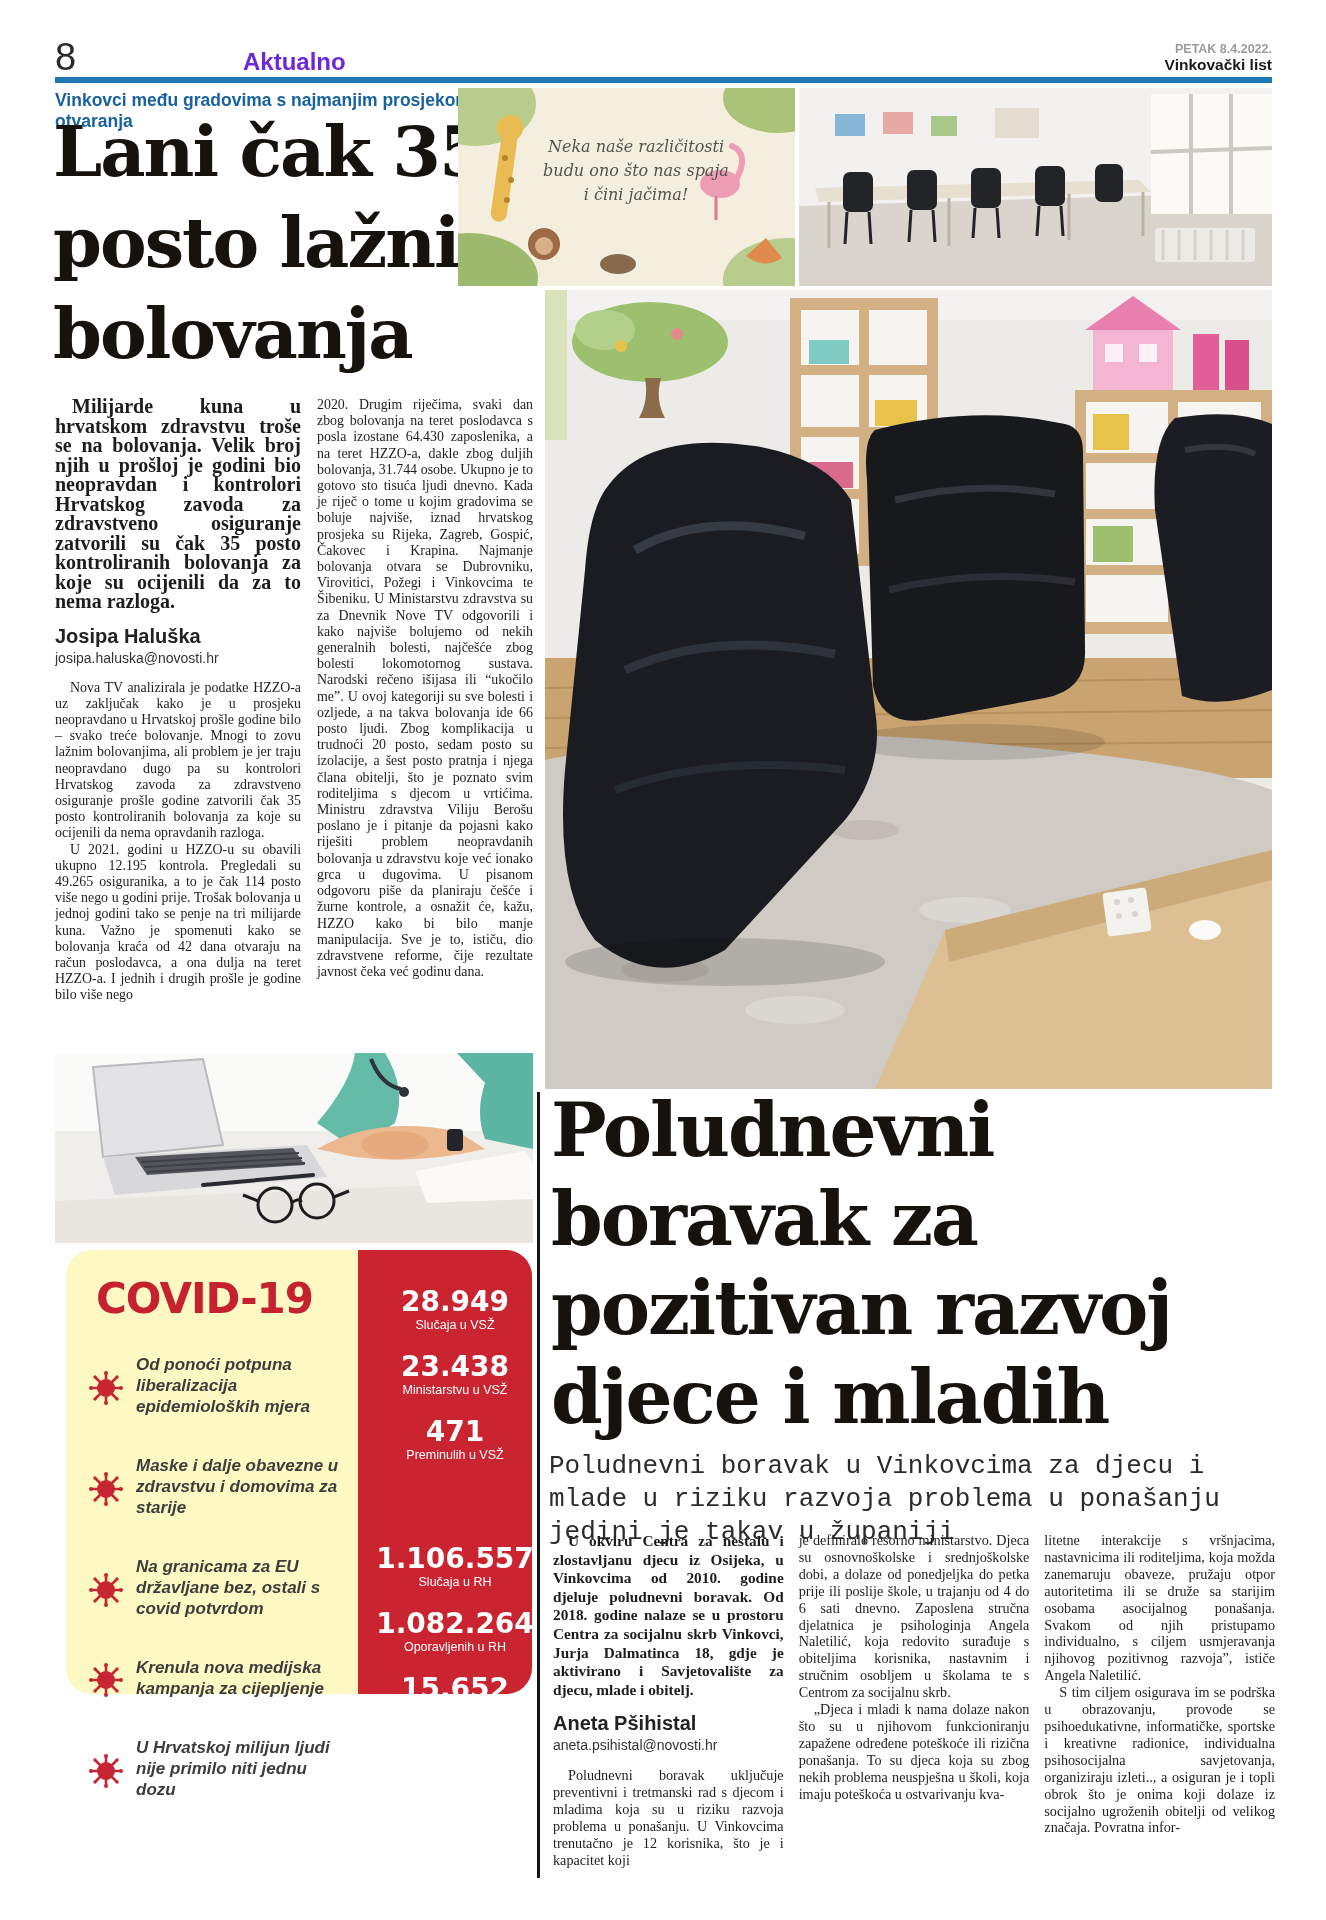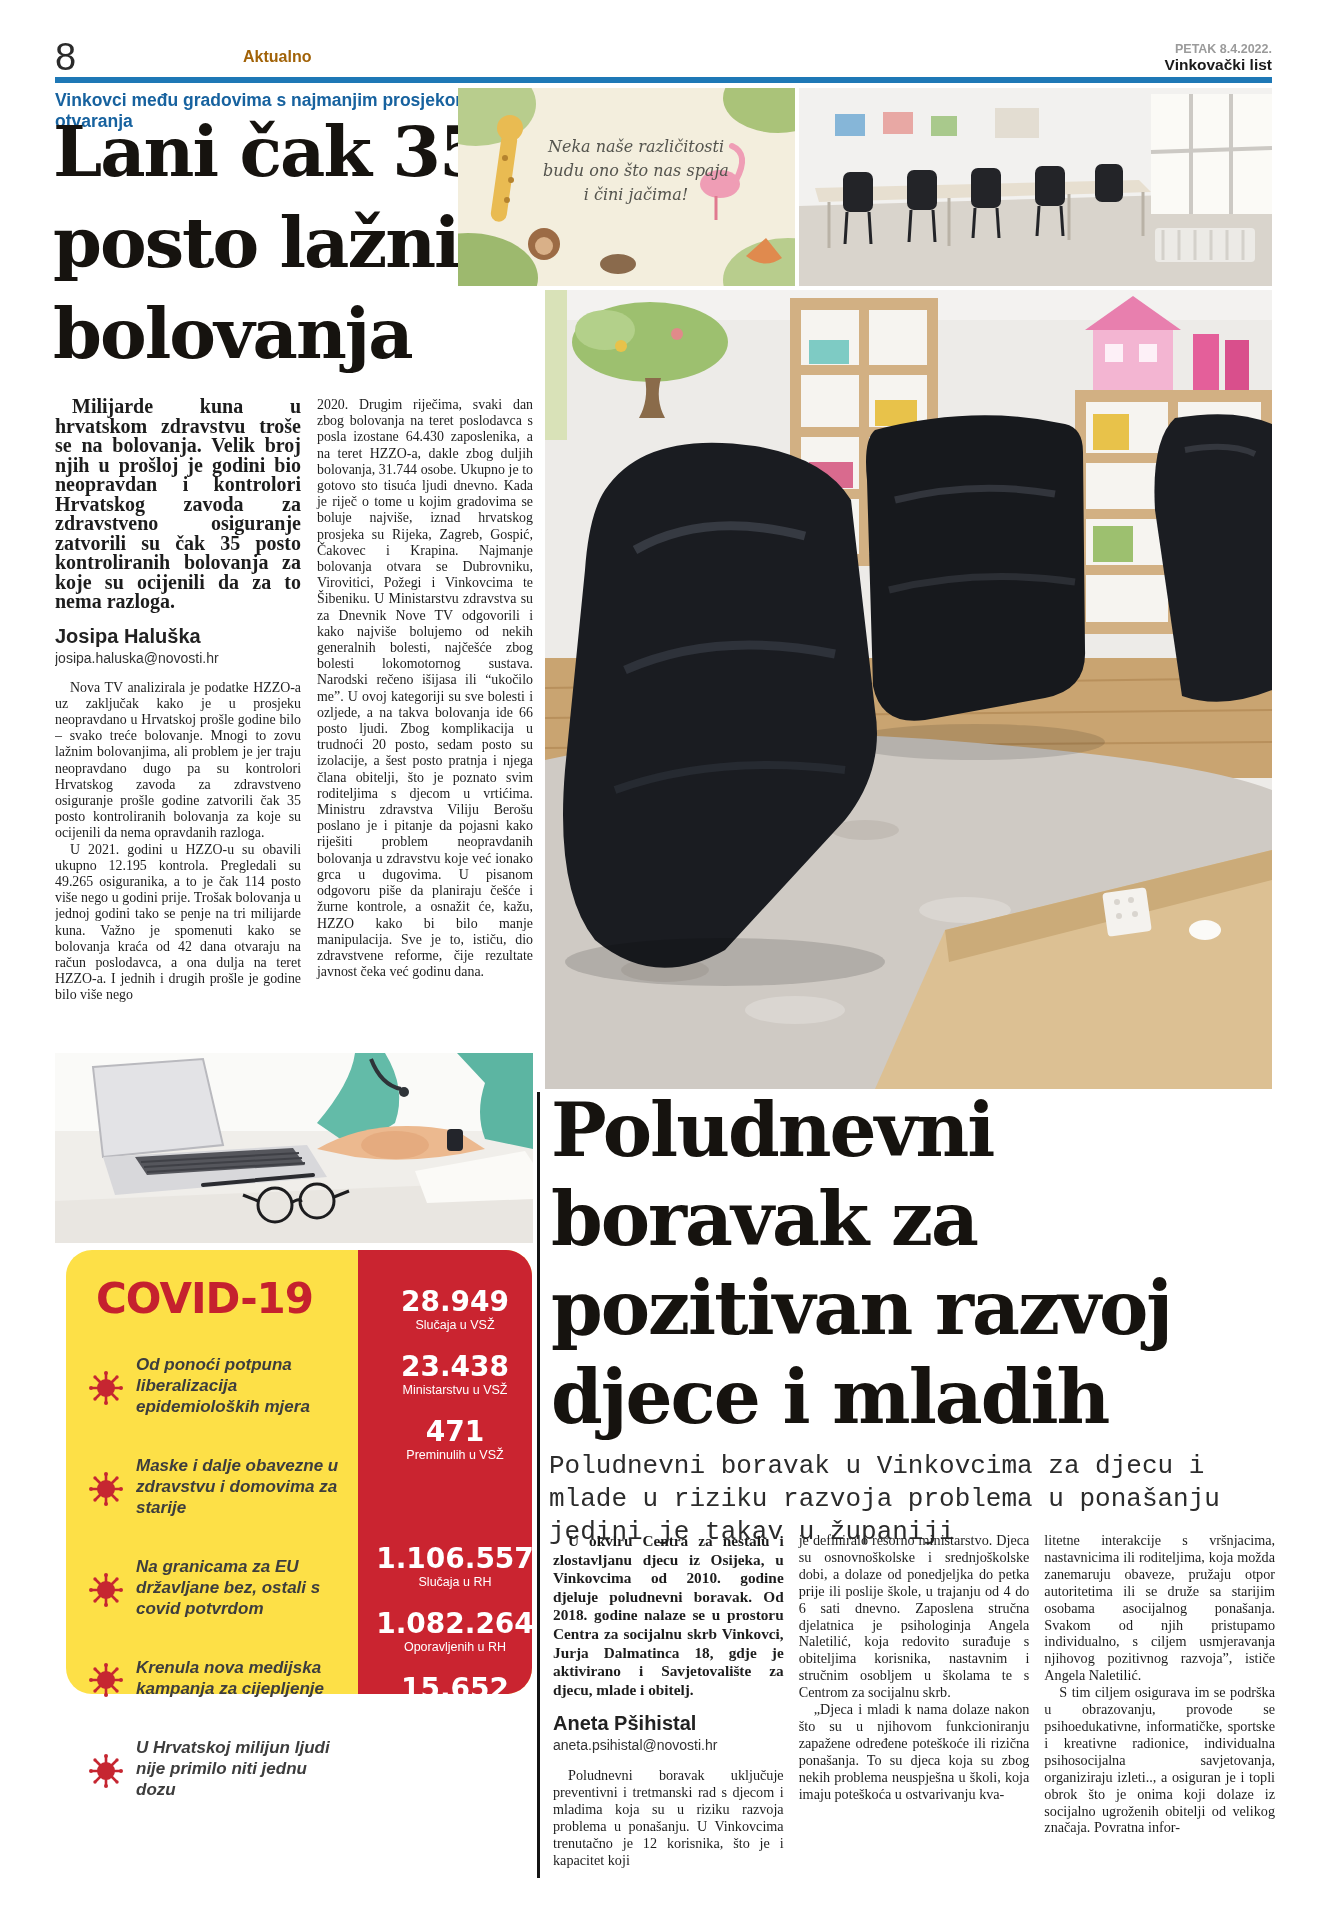--- a/index.html
+++ b/index.html
@@ -4,21 +4,21 @@
 <style>
   html,body{margin:0;padding:0;}
   body{width:1326px;height:1920px;position:relative;background:#ffffff;
        font-family:"Liberation Serif",serif;color:#1d1d1d;overflow:hidden;}
   .abs{position:absolute;}
   .sans{font-family:"Liberation Sans",sans-serif;}
   .num{font-family:"DejaVu Sans",sans-serif;}
 
   
   .page-num{left:55px;top:36px;font-size:38px;color:#2a2a2a;font-family:"Liberation Sans",sans-serif;font-weight:400;}
-  .section-title{left:243px;top:48px;font-size:16px;font-weight:bold;color:#a16207;}
+  .section-title{left:243px;top:48px;font-size:24px;font-weight:bold;color:#6d28d9;}
   .header-right{right:54px;top:42px;text-align:right;line-height:1.15;}
   .header-date{font-size:12.5px;color:#9b9b9b;font-weight:bold;}
   .header-pub{font-size:15.5px;color:#1a1a1a;font-weight:bold;}
   .blue-rule{left:55px;top:77px;width:1217px;height:6px;background:#1e78b6;}
 
   
   .kicker{left:55px;top:90px;width:460px;font-size:17.5px;font-weight:bold;color:#17629f;}
   .headline1{left:53px;top:106px;width:480px;font-family:"DejaVu Serif",serif;font-weight:bold;
              font-size:70px;line-height:91px;letter-spacing:-2px;color:#16130f;}
   .headline1 span{display:block;}
@@ -27,21 +27,21 @@
   .a1col2{width:216px;}
   .lead1{font-size:20px;line-height:19.5px;font-weight:bold;text-align:justify;text-indent:17px;margin:0;}
   .byline{margin-top:13px;}
   .byline .name{font-family:"Liberation Sans",sans-serif;font-size:20px;font-weight:bold;color:#222;}
   .byline .mail{font-family:"Liberation Sans",sans-serif;font-size:14px;color:#333;margin-top:2px;}
   .bodytext{font-size:13.9px;line-height:16.2px;text-align:justify;margin:0;}
   .bodytext.first{margin-top:14px;}
   .bodytext.indent{text-indent:15px;}
 
   
-  .covid-box{left:66px;top:1250px;width:466px;height:444px;background:#fde047;border-radius:26px;}
+  .covid-box{left:66px;top:1250px;width:466px;height:444px;background:#fef9c3;border-radius:26px;}
   .covid-title{position:absolute;left:30px;top:24px;font-family:"DejaVu Sans",sans-serif;
                font-size:42px;font-weight:800;letter-spacing:-1px;color:#c5212e;}
   .covid-bullets{position:absolute;left:22px;top:104px;width:256px;display:flex;flex-direction:column;gap:38px;}
   .covid-item{display:flex;gap:12px;align-items:center;font-style:italic;}
   .virus{flex:0 0 36px;margin-top:4px;}
   .covid-item .txt{font-family:"Liberation Sans",sans-serif;font-size:17px;line-height:21px;
                    font-weight:bold;color:#3d3d3d;}
   .covid-panel{position:absolute;right:0;top:0;width:174px;height:100%;background:#ca2430;
                border-radius:0 26px 26px 0;display:flex;flex-direction:column;align-items:center;
                padding-top:36px;box-sizing:border-box;color:#fff;text-align:center;padding-left:20px;}

